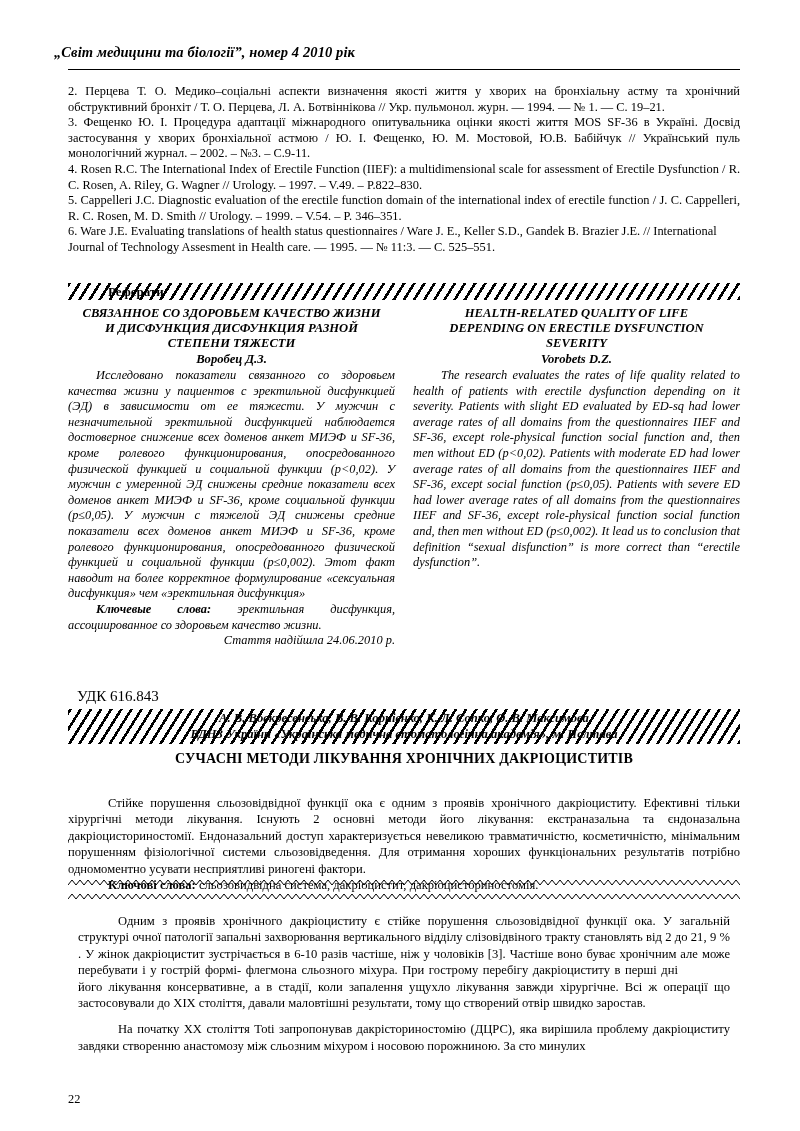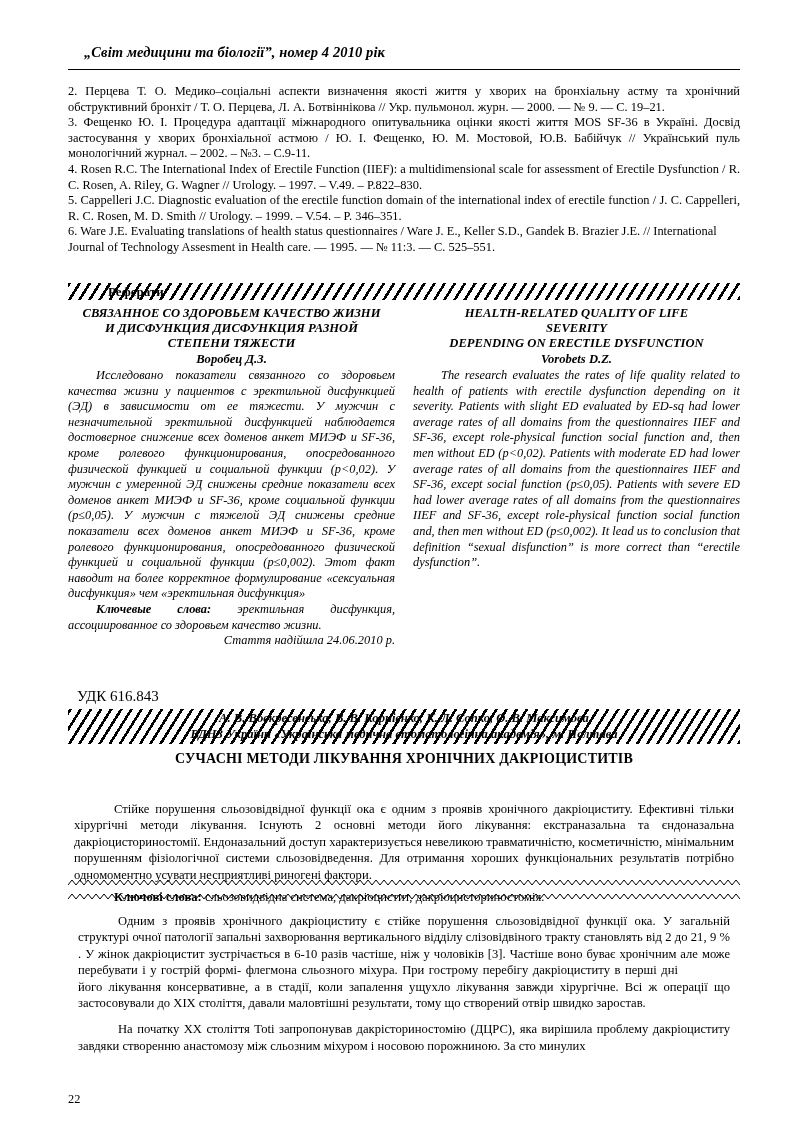--- a/index.html
+++ b/index.html
@@ -18,21 +18,21 @@
   .page {
     position: absolute;
     left: 0; top: 0;
     width: 800px;
     height: 1131px;
   }
 
   
   .running-head {
     position: absolute;
-    left: 84px;
+    left: 54px;
     top: 44px;
     width: 672px;
   }
   .running-head-text {
     font-style: italic;
     font-weight: bold;
     font-size: 14.5px;
     letter-spacing: 0.1px;
     white-space: nowrap;
   }
@@ -174,21 +174,21 @@
   }
   .art-body {
     position: absolute;
     left: 68px;
     top: 795px;
     width: 672px;
     font-size: 12.6px;
     line-height: 16.4px;
   }
   .art-body p {
-    margin: 6px;
+    margin: 0;
     text-align: justify;
     text-indent: 40px;
   }
   .kw-line {
     text-indent: 40px;
   }
 
   
   .zigzag {
     position: absolute;
@@ -227,21 +227,21 @@
 <body>
 
 <div class="page">
 
   <div class="running-head">
     <div class="running-head-text">„Світ медицини та біології”, номер 4 2010 рік</div>
   </div>
   <div class="head-rule"></div>
 
   <div class="refs">
-    <p>2. Перцева Т. О. Медико–соціальні аспекти визначення якості життя у хворих на бронхіальну астму та хронічний обструктивний бронхіт / Т. О. Перцева, Л. А. Ботвіннікова  // Укр. пульмонол. журн. — 2000. — № 9. — С. 19–21.</p>
+    <p>2. Перцева Т. О. Медико–соціальні аспекти визначення якості життя у хворих на бронхіальну астму та хронічний обструктивний бронхіт / Т. О. Перцева, Л. А. Ботвіннікова  // Укр. пульмонол. журн. — 1994. — № 1. — С. 19–21.</p>
     <p>3. Фещенко Ю. І. Процедура адаптації міжнародного опитувальника оцінки якості життя MOS SF-36 в Україні. Досвід застосування у хворих бронхіальної астмою / Ю. І. Фещенко, Ю. М. Мостовой, Ю.В. Бабійчук // Український пуль монологічний журнал. – 2002. – №3. – С.9-11.</p>
     <p>4. Rosen R.C. The International Index of Erectile Function (IIEF): a multidimensional scale for assessment of Erectile Dysfunction / R. C. Rosen, A. Riley, G. Wagner // Urology. – 1997. – V.49. – P.822–830.</p>
     <p>5. Cappelleri J.C. Diagnostic evaluation of the erectile function domain of the international index of erectile function / J. C. Cappelleri, R. C. Rosen, M. D. Smith // Urology. – 1999. – V.54. – P. 346–351.</p>
     <p>6. Ware J.E. Evaluating translations of health status questionnaires / Ware J. E., Keller S.D., Gandek B. Brazier J.E. // International Journal of Technology Assesment in Health care. — 1995. — № 11:3. — C. 525–551.</p>
   </div>
 
   <div class="hatch-band" id="banner-referaty">
     <span class="hatch-text">Реферати</span>
   </div>
 
@@ -252,22 +252,22 @@
       <p class="abs-title">И ДИСФУНКЦИЯ ДИСФУНКЦИЯ РАЗНОЙ</p>
       <p class="abs-title">СТЕПЕНИ ТЯЖЕСТИ</p>
       <p class="abs-author">Воробец Д.З.</p>
       <p class="abs-body">Исследовано показатели связанного со здоровьем качества жизни у пациентов с эректильной дисфункцией (ЭД) в зависимости от ее тяжести. У мужчин с незначительной эректильной дисфункцией наблюдается достоверное снижение всех доменов анкет МИЭФ и SF-36, кроме ролевого функционирования, опосредованного физической функцией и социальной функции (р&lt;0,02). У мужчин с умеренной ЭД снижены средние показатели всех доменов анкет МИЭФ и SF-36, кроме социальной функции (р≤0,05). У мужчин с тяжелой ЭД снижены средние показатели всех доменов анкет МИЭФ и SF-36, кроме ролевого функционирования, опосредованного физической функцией и социальной функции (р≤0,002). Этот факт наводит на более корректное формулирование «сексуальная дисфункция» чем «эректильная дисфункция»</p>
       <p class="abs-body kw"><b>Ключевые слова:</b><span> эректильная дисфункция, ассоциированное со здоровьем качество жизни.</span></p>
       <p class="abs-sent">Стаття надійшла 24.06.2010 р.</p>
     </div>
 
     <div class="abs-col">
       <p class="abs-title">HEALTH-RELATED QUALITY OF LIFE</p>
+      <p class="abs-title">DEPENDING ON ERECTILE DYSFUNCTION</p>
       <p class="abs-title">SEVERITY</p>
-      <p class="abs-title">DEPENDING ON ERECTILE DYSFUNCTION</p>
       <p class="abs-author">Vorobets D.Z.</p>
       <p class="abs-body">The research evaluates the rates of life quality related to health of patients with erectile dysfunction depending on it severity. Patients with slight ED evaluated by ED-sq had lower average rates of all domains from the questionnaires ІІЕF and SF-36, except role-physical function social function and, then men without ED (p&lt;0,02). Patients with moderate ED had lower average rates of all domains from the questionnaires ІІЕF and SF-36, except social function (p≤0,05). Patients with severe ED had lower average rates of all domains from the questionnaires ІІЕF and SF-36, except role-physical function social function and, then men without ED (p≤0,002). It lead us to conclusion that definition “sexual disfunction” is more correct than “erectile dysfunction”.</p>
     </div>
 
   </div>
 
   <div class="udc">УДК 616.843</div>
 
   <div class="hatch-band" id="banner-authors">
     <div class="hatch-line hl1">А. В. Воскресенська, В. В. Корнієнко, К. Л. Сопко, О. В. Максимова</div>

